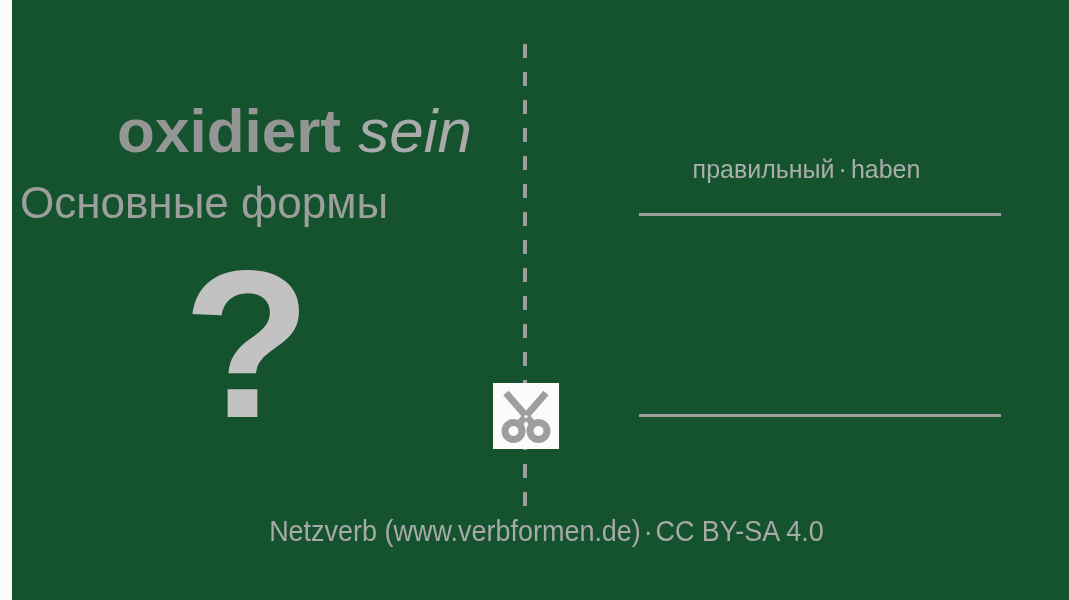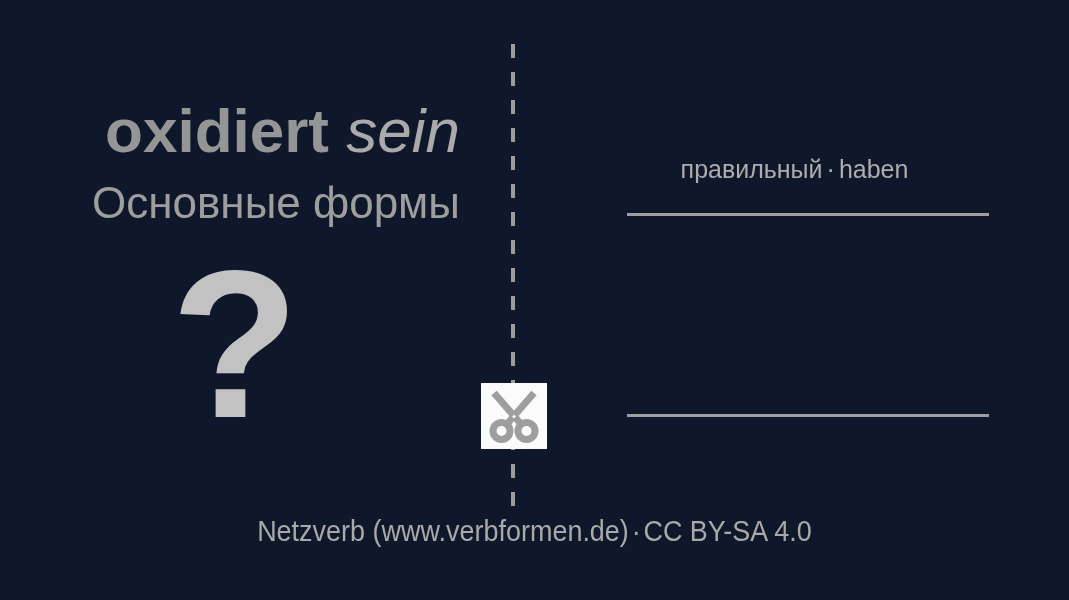--- a/index.html
+++ b/index.html
@@ -11,21 +11,22 @@
     height: 600px;
     background: #fbfbfc;
     font-family: "Liberation Sans", "DejaVu Sans", sans-serif;
     overflow: hidden;
     position: relative;
   }
 
   #card {
     position: absolute;
     inset: 0;
-    background: #0f172a;
+    background: #14532d;
+    margin-left: 12px;
   }
 
   
   .cut-line {
     position: absolute;
     left: 511px;
     top: 44px;
     width: 4px;
     height: 468px;
     background-image: linear-gradient(
@@ -74,24 +75,24 @@
     color: #949595;
   }
   .title .aux {
     font-style: italic;
     font-weight: normal;
     color: #a9aaaa;
   }
 
   .subtitle {
     position: absolute;
-    left: 0;
+    left: 8px;
     top: 177px;
     width: 460px;
-    text-align: right;
+    text-align: left;
     font-size: 44px;
     line-height: 52px;
     white-space: nowrap;
     color: #9d9e9e;
   }
 
   .qmark {
     position: absolute;
     left: 0;
     top: 240px;

